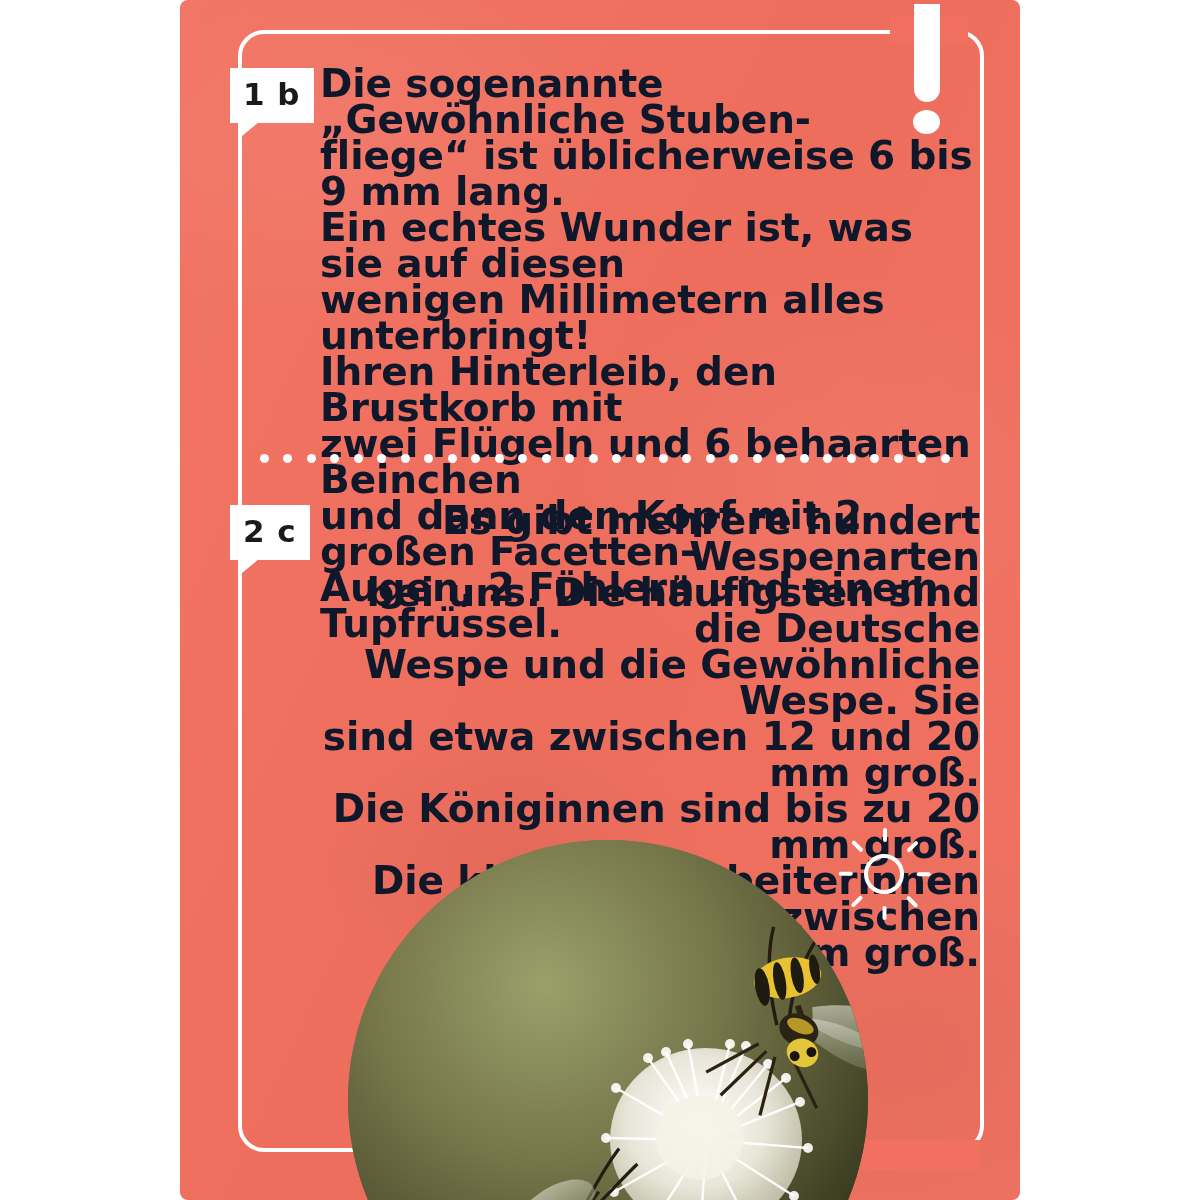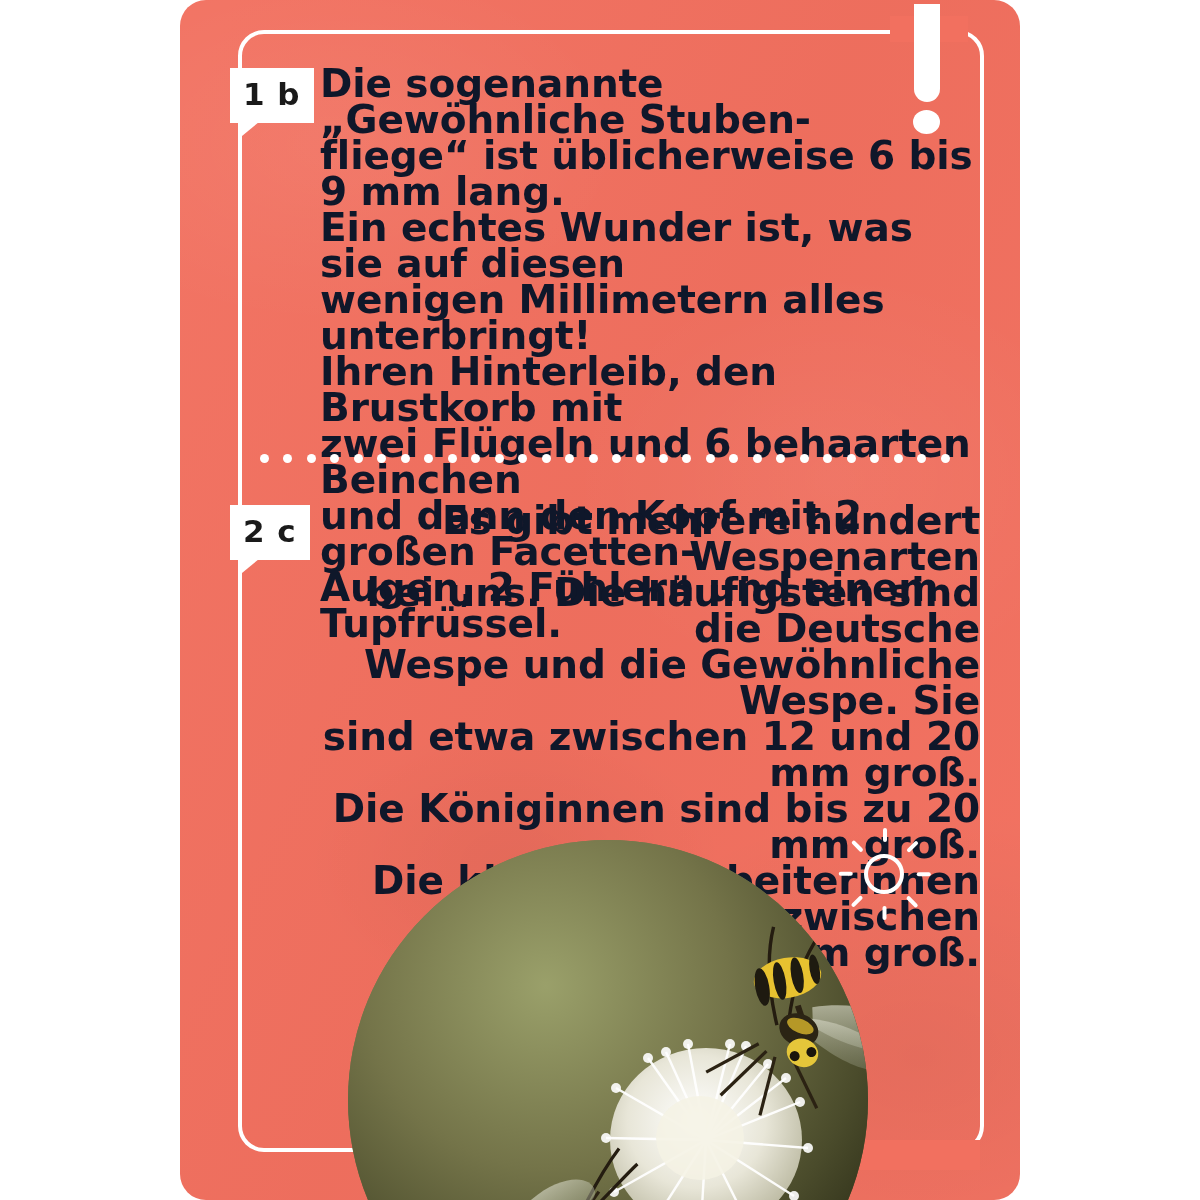--- a/index.html
+++ b/index.html
@@ -14,21 +14,21 @@
     font-family: "DejaVu Sans", sans-serif;
   }
 
   .card {
     position: absolute;
     left: 180px;
     top: 0px;
     width: 840px;
     height: 1200px;
     background: #f2705f;
-    border-radius: 26px;
+    border-radius: 8px;
     overflow: hidden;
   }
 
   
   .card-texture {
     position: absolute;
     inset: 0;
     background:
       radial-gradient(ellipse 420px 260px at 18% 12%, rgba(255,255,255,0.055), rgba(255,255,255,0) 70%),
       radial-gradient(ellipse 380px 300px at 78% 40%, rgba(255,255,255,0.05), rgba(255,255,255,0) 70%),

